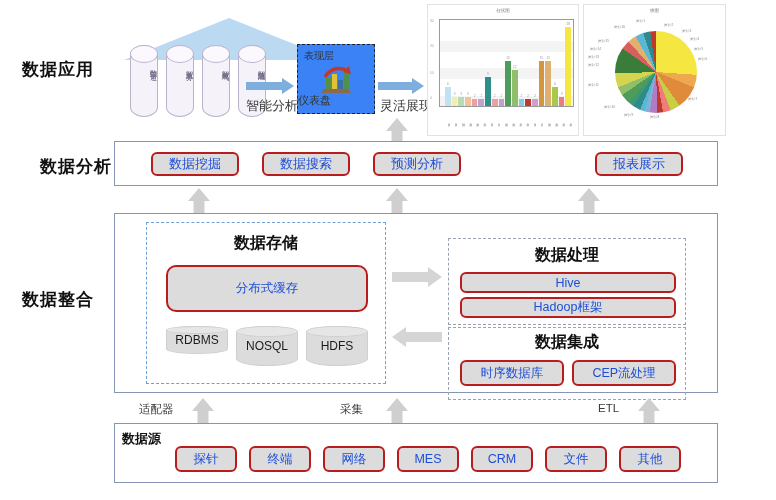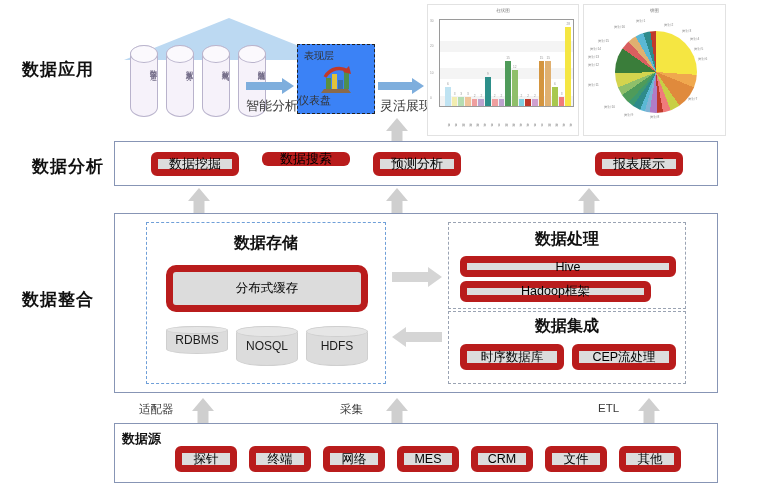--- a/index.html
+++ b/index.html
@@ -30,44 +30,44 @@
     background:#fff;
     box-sizing:border-box;
   }
 
   
   .dash-box{
     position:absolute;
     border:1.3px dashed #6f9fd8;
     box-sizing:border-box;
   }
-  .dash-box.gray{border-color:#9aa3b3;}
+  .dash-box.gray{border-color:#9aa3b3;margin-top:16px;}
   .group-title{
     position:absolute;
     width:100%;
     text-align:center;
     font-size:16px;
     font-weight:bold;
     color:#111;
     top:8px;
     left:0;
   }
 
   
   .pill{
     position:absolute;
     background:#dcdcdc;
     border-radius:6px;
     display:flex;
     align-items:center;
     justify-content:center;
     font-size:12.5px;
-    color:#000000;
-    box-sizing:border-box;
-    border:7px solid #b91c1c;
+    color:#1d4ed8;
+    box-sizing:border-box;
+    border:2px solid #b91c1c;
   }
   .pill.lg{font-size:13px;}
 
   
   .cyl{
     position:absolute;
     background:#dcdcdc;
     border:1px solid #cfcfcf;
     border-radius:50% / 18%;
     display:flex;
@@ -203,21 +203,21 @@
 
   
   .src-title{position:absolute;font-size:13px;font-weight:bold;color:#111;}
 </style>
 </head>
 <body>
 
 <div class="stage">
 
   <div class="layer-label" style="left:22px;top:58px;">数据应用</div>
-  <div class="layer-label" style="left:32px;top:155px;">数据分析</div>
+  <div class="layer-label" style="left:40px;top:155px;">数据分析</div>
   <div class="layer-label" style="left:22px;top:288px;">数据整合</div>
 
   <div class="roof" style="left:124px;top:18px;"></div>
 
   <div class="appcyl" style="left:130px;top:45px;">
     <div class="vtext">数字管道</div>
   </div>
   <div class="appcyl" style="left:166px;top:45px;">
     <div class="vtext">智慧水务</div>
   </div>
@@ -392,21 +392,21 @@
     <div class="pielabel" style="left:30px;top:20px;">类别·16</div>
   </div>
 
   <div class="uparrow" style="left:386px;top:118px;width:22px;height:30px;">
     <div class="head"></div>
       <div class="shaft" style="top:13px;height:17px;"></div>
   </div>
 
   <div class="layer-box" style="left:114px;top:141px;width:604px;height:45px;"></div>
   <div class="pill lg" style="left:151px;top:152px;width:88px;height:24px;">数据挖掘</div>
-  <div class="pill lg" style="left:262px;top:152px;width:88px;height:14px;">数据搜索</div>
+  <div class="pill lg" style="left:262px;top:152px;width:88px;height:24px;">数据搜索</div>
   <div class="pill lg" style="left:373px;top:152px;width:88px;height:24px;">预测分析</div>
   <div class="pill lg" style="left:595px;top:152px;width:88px;height:24px;">报表展示</div>
 
   <div class="uparrow" style="left:188px;top:188px;width:22px;height:26px;">
     <div class="head"></div>
       <div class="shaft" style="top:13px;height:13px;"></div>
   </div>
   <div class="uparrow" style="left:386px;top:188px;width:22px;height:26px;">
     <div class="head"></div>
       <div class="shaft" style="top:13px;height:13px;"></div>
@@ -437,21 +437,21 @@
       <div class="hhead"></div>
   </div>
   <div class="harrow left" style="left:392px;top:327px;width:50px;">
     <div class="hshaft"></div>
       <div class="hhead"></div>
   </div>
 
   <div class="dash-box gray" style="left:448px;top:222px;width:238px;height:87px;">
     <div class="group-title" style="top:6px;">数据处理</div>
     <div class="pill" style="left:11px;top:33px;width:216px;height:21px;">Hive</div>
-    <div class="pill" style="left:11px;top:58px;width:191px;height:21px;">Hadoop框架</div>
+    <div class="pill" style="left:11px;top:58px;width:216px;height:21px;">Hadoop框架</div>
   </div>
 
   <div class="dash-box gray" style="left:448px;top:311px;width:238px;height:73px;">
     <div class="group-title" style="top:4px;">数据集成</div>
     <div class="pill" style="left:11px;top:32px;width:104px;height:26px;">时序数据库</div>
     <div class="pill" style="left:123px;top:32px;width:104px;height:26px;">CEP流处理</div>
   </div>
 
   <div class="uparrow" style="left:192px;top:398px;width:22px;height:28px;">
     <div class="head"></div>

